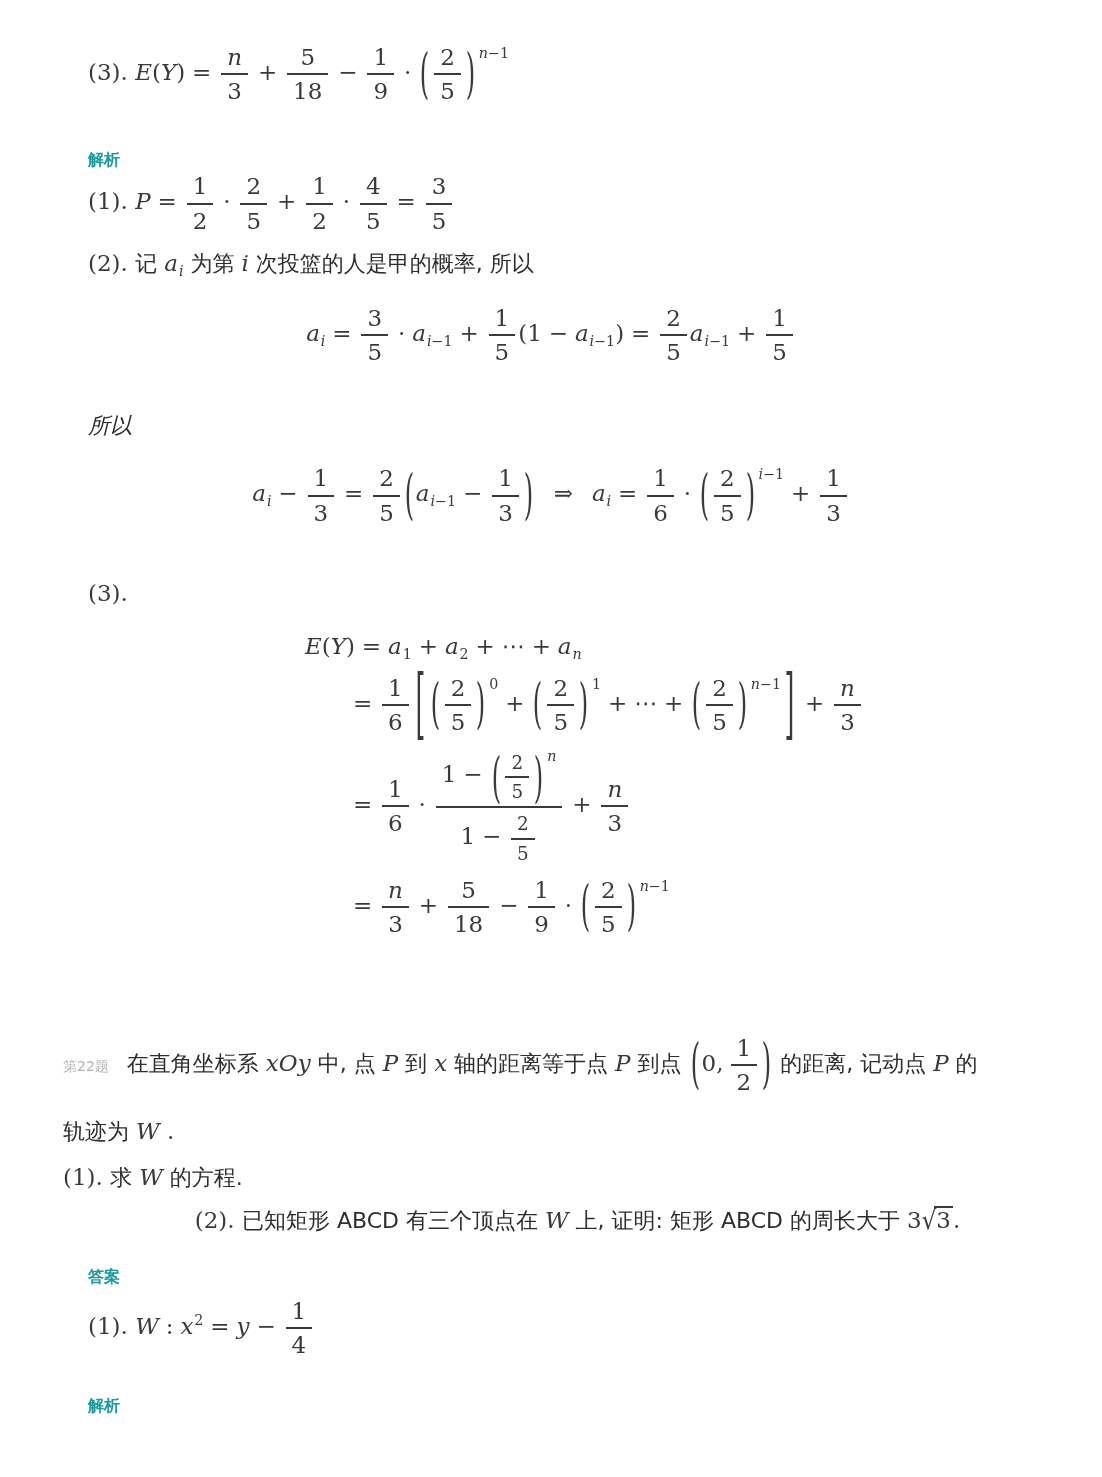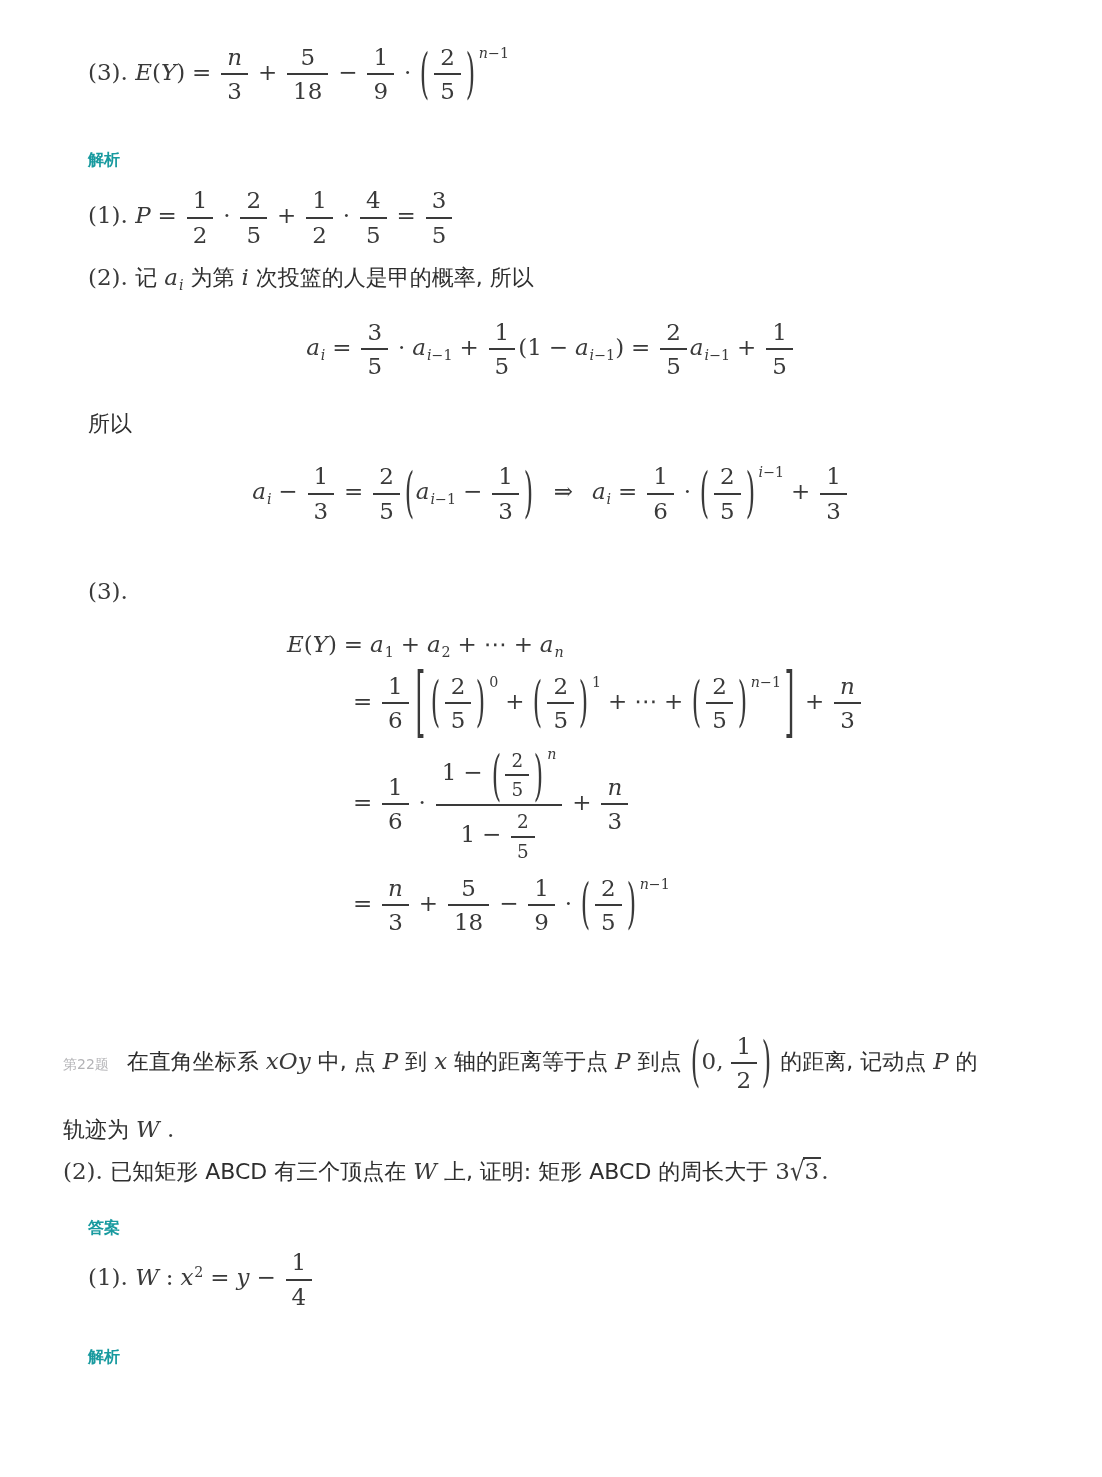--- a/index.html
+++ b/index.html
@@ -64,33 +64,33 @@
   .sec-label{
     font-family:"DejaVu Sans","Liberation Sans",sans-serif;
     font-size:16px;
     font-weight:bold;
     color:#189a9f;
     line-height:1.2;
   }
   
   #l1  {margin:42px 0 0 88px;}
   #hd1 {margin:44px 0 0 88px;}
-  #l3  {margin:16px 0 0 88px;}
+  #l3  {margin:2px 0 0 88px;}
   #l4  {margin:14px 0 0 88px;}
   #l5  {margin:22px 0 0 0;text-align:center;}
-  #l6  {margin:28px 0 0 88px;}
+  #l6  {margin:44px 0 0 88px;font-style:italic;}
   #l7  {margin:24px 0 0 0;text-align:center;}
   #l8  {margin:52px 0 0 88px;}
   #l9  {margin:24px 0 0 287px;}
-  .eqrow{margin-top:9px;}
+  .eqrow{margin-top:9px;margin-left:18px;}
   .eqrow.cont{margin-left:59px;}
   #p22a{margin:94px 0 0 63px;}
   #p22b{margin:20px 0 0 63px;}
   #q1  {margin:18px 0 0 63px;}
-  #q2  {margin:14px 10px 0 63px;}
+  #q2  {margin:14px 10px 0 63px;text-align:center;}
   #hd2 {margin:32px 0 0 88px;}
   #ans1{margin:10px 0 0 88px;}
   #hd3 {margin:36px 0 0 88px;}
 </style>
 </head>
 <body>
 
 <div class="page">
 
   <div id="l1" class="mline"><span class="ms"><span class="rm">(3). </span></span><span class="ms"><span class="vr">E</span><span class="rm">(</span><span class="vr">Y</span><span class="rm">)</span></span><span class="mop">=</span><span class="mfrac"><span class="mnum"><span class="vr">n</span></span><span class="mden"><span class="rm">3</span></span></span><span class="mop">+</span><span class="mfrac"><span class="mnum"><span class="rm">5</span></span><span class="mden"><span class="rm">18</span></span></span><span class="mop">−</span><span class="mfrac"><span class="mnum"><span class="rm">1</span></span><span class="mden"><span class="rm">9</span></span></span><span class="mop">·</span><span class="mgrp"><span class="mdelim big">(</span><span class="minner"><span class="mfrac"><span class="mnum"><span class="rm">2</span></span><span class="mden"><span class="rm">5</span></span></span></span><span class="mdelim big">)</span><span class="msup-hi"><span class="vr">n</span><span class="rm">−1</span></span></span></div>
@@ -106,20 +106,21 @@
 
   <div id="l9">
     <div class="mline eqrow"><span class="ms"><span class="vr">E</span><span class="rm">(</span><span class="vr">Y</span><span class="rm">)</span></span><span class="mop">=</span><span class="ms"><span class="vr">a</span></span><span class="msub"><span class="rm">1</span></span><span class="mop">+</span><span class="ms"><span class="vr">a</span></span><span class="msub"><span class="rm">2</span></span><span class="mop">+</span><span class="ms"><span class="rm">⋯</span></span><span class="mop">+</span><span class="ms"><span class="vr">a</span></span><span class="msub"><span class="vr">n</span></span></div>
     <div class="mline eqrow cont"><span class="mop">=</span><span class="mfrac"><span class="mnum"><span class="rm">1</span></span><span class="mden"><span class="rm">6</span></span></span><span class="mgrp"><span class="mdelim bigger">[</span><span class="minner"><span class="mgrp"><span class="mdelim big">(</span><span class="minner"><span class="mfrac"><span class="mnum"><span class="rm">2</span></span><span class="mden"><span class="rm">5</span></span></span></span><span class="mdelim big">)</span><span class="msup-hi"><span class="rm">0</span></span></span><span class="mop">+</span><span class="mgrp"><span class="mdelim big">(</span><span class="minner"><span class="mfrac"><span class="mnum"><span class="rm">2</span></span><span class="mden"><span class="rm">5</span></span></span></span><span class="mdelim big">)</span><span class="msup-hi"><span class="rm">1</span></span></span><span class="mop">+</span><span class="ms"><span class="rm">⋯</span></span><span class="mop">+</span><span class="mgrp"><span class="mdelim big">(</span><span class="minner"><span class="mfrac"><span class="mnum"><span class="rm">2</span></span><span class="mden"><span class="rm">5</span></span></span></span><span class="mdelim big">)</span><span class="msup-hi"><span class="vr">n</span><span class="rm">−1</span></span></span></span><span class="mdelim bigger">]</span></span><span class="mop">+</span><span class="mfrac"><span class="mnum"><span class="vr">n</span></span><span class="mden"><span class="rm">3</span></span></span></div>
     <div class="mline eqrow cont"><span class="mop">=</span><span class="mfrac"><span class="mnum"><span class="rm">1</span></span><span class="mden"><span class="rm">6</span></span></span><span class="mop">·</span><span class="mfrac"><span class="mnum"><span class="ms"><span class="rm">1</span></span><span class="mop">−</span><span class="mgrp"><span class="mdelim big">(</span><span class="minner"><span class="mfrac"><span class="mnum"><span class="rm">2</span></span><span class="mden"><span class="rm">5</span></span></span></span><span class="mdelim big">)</span><span class="msup-hi"><span class="vr">n</span></span></span></span><span class="mden"><span class="ms"><span class="rm">1</span></span><span class="mop">−</span><span class="mfrac"><span class="mnum"><span class="rm">2</span></span><span class="mden"><span class="rm">5</span></span></span></span></span><span class="mop">+</span><span class="mfrac"><span class="mnum"><span class="vr">n</span></span><span class="mden"><span class="rm">3</span></span></span></div>
     <div class="mline eqrow cont"><span class="mop">=</span><span class="mfrac"><span class="mnum"><span class="vr">n</span></span><span class="mden"><span class="rm">3</span></span></span><span class="mop">+</span><span class="mfrac"><span class="mnum"><span class="rm">5</span></span><span class="mden"><span class="rm">18</span></span></span><span class="mop">−</span><span class="mfrac"><span class="mnum"><span class="rm">1</span></span><span class="mden"><span class="rm">9</span></span></span><span class="mop">·</span><span class="mgrp"><span class="mdelim big">(</span><span class="minner"><span class="mfrac"><span class="mnum"><span class="rm">2</span></span><span class="mden"><span class="rm">5</span></span></span></span><span class="mdelim big">)</span><span class="msup-hi"><span class="vr">n</span><span class="rm">−1</span></span></span></div>
   </div>
 
   <div id="p22a" class="mline"><span class="mgray">第22题</span><span class="msp" style="width: 18px;"></span><span class="mcn">在直角坐标系 </span><span class="ms"><span class="vr">xOy</span></span><span class="mcn"> 中, 点 </span><span class="ms"><span class="vr">P</span></span><span class="mcn"> 到 </span><span class="ms"><span class="vr">x</span></span><span class="mcn"> 轴的距离等于点 </span><span class="ms"><span class="vr">P</span></span><span class="mcn"> 到点 </span><span class="mgrp"><span class="mdelim big">(</span><span class="minner"><span class="ms"><span class="rm">0,</span></span><span class="msp" style="width: 4px;"></span><span class="mfrac"><span class="mnum"><span class="rm">1</span></span><span class="mden"><span class="rm">2</span></span></span></span><span class="mdelim big">)</span></span><span class="mcn"> 的距离, 记动点 </span><span class="ms"><span class="vr">P</span></span><span class="mcn"> 的</span></div>
   <div id="p22b" class="mline"><span class="mcn">轨迹为 </span><span class="ms"><span class="vr">W</span></span><span class="ms"><span class="rm"> .</span></span></div>
+  <div id="q1" class="mline"><span class="ms"><span class="rm">(1). </span></span><span class="mcn">求 </span><span class="ms"><span class="vr">W</span></span><span class="mcn"> 的方程.</span></div>
   <div id="q2" class="mline"><span class="ms"><span class="rm">(2). </span></span><span class="mcn">已知矩形 ABCD 有三个顶点在 </span><span class="ms"><span class="vr">W</span></span><span class="mcn"> 上, 证明: 矩形 ABCD 的周长大于 </span><span class="ms"><span class="rm">3</span></span><span class="msqrt"><span class="mrad">√</span><span class="mradbody"><span class="rm">3</span></span></span><span class="ms"><span class="rm">.</span></span></div>
 
   <div id="hd2" class="sec-label">答案</div>
 
   <div id="ans1" class="mline"><span class="ms"><span class="rm">(1). </span></span><span class="ms"><span class="vr">W</span></span><span class="mop">:</span><span class="ms"><span class="vr">x</span></span><span class="msupi"><span class="rm">2</span></span><span class="mop">=</span><span class="ms"><span class="vr">y</span></span><span class="mop">−</span><span class="mfrac"><span class="mnum"><span class="rm">1</span></span><span class="mden"><span class="rm">4</span></span></span></div>
 
   <div id="hd3" class="sec-label">解析</div>
 
 </div>
 

